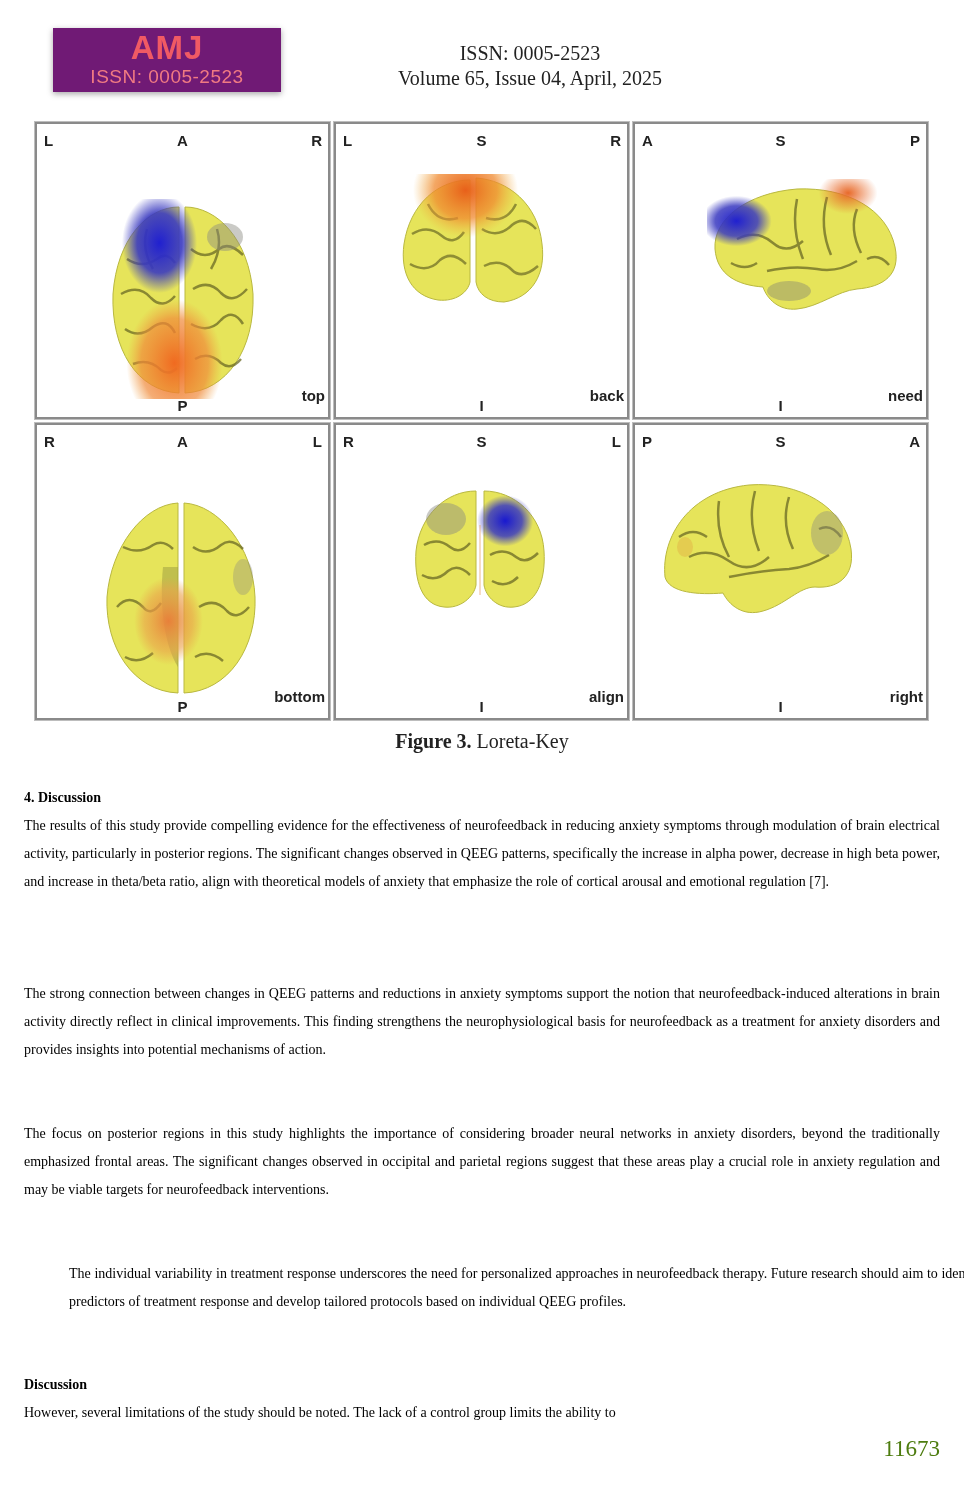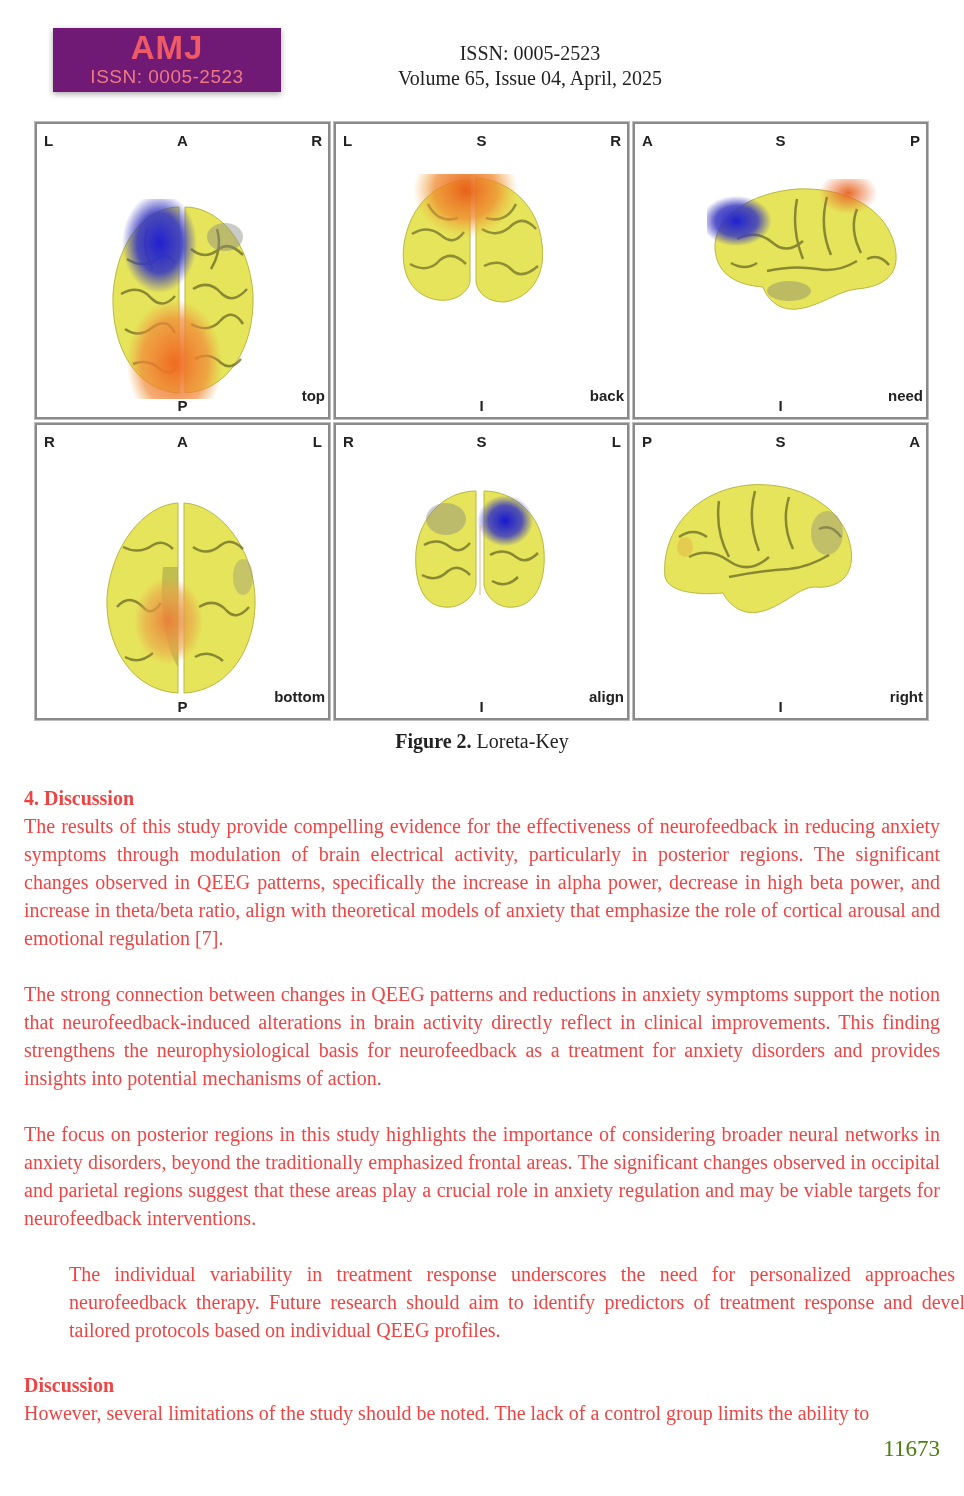--- a/index.html
+++ b/index.html
@@ -18,21 +18,21 @@
   .lbl.tc { left: 50%; top: 9px; transform: translateX(-50%); }
   .lbl.tr { right: 6px; top: 9px; }
   .lbl.bc { left: 50%; bottom: 3px; transform: translateX(-50%); }
   .lbl.br { right: 3px; bottom: 13px; }
   .brain { position: absolute; }
   .brain svg { width: 100%; height: 100%; display: block; }
 
   .caption { position: absolute; left: 0; width: 964px; top: 730px; text-align: center; font-size: 20px; color: #222; }
   .caption b { font-weight: bold; }
 
-  .body-text { position: absolute; left: 24px; width: 916px; font-size: 20px; line-height: 28px; color: #ef4444; }
+  .body-text { position: absolute; left: 24px; width: 916px; font-size: 14px; line-height: 28px; color: #000000; }
   .body-text p { margin: 0; text-align: justify; }
   .heading { font-weight: bold; }
   .page-num { position: absolute; right: 24px; top: 1436px; font-size: 23px; color: #4d7c0f; text-align: right; }
 </style>
 </head>
 <body>
 
 <div class="logo-box">
   <div class="logo-title">AMJ</div>
   <div class="logo-issn">ISSN: 0005-2523</div>
@@ -233,21 +233,21 @@
         <ellipse cx="168" cy="56" rx="16" ry="22" fill="#8a8a80" opacity="0.4"></ellipse>
         <ellipse cx="26" cy="70" rx="8" ry="10" fill="#e0a040" opacity="0.35"></ellipse>
       </svg>
     </div>
     <span class="lbl bc">I</span>
     <span class="lbl br">right</span>
   </div>
 </div>
 
 <div class="caption">
-  <b>Figure 2.</b><span> Loreta-Key</span>
+  <b>Figure 3.</b><span> Loreta-Key</span>
 </div>
 
 <div class="body-text" style="top:784px;">
   <div class="heading">4. Discussion</div>
   <p>The results of this study provide compelling evidence for the effectiveness of neurofeedback in reducing anxiety symptoms through modulation of brain electrical activity, particularly in posterior regions. The significant changes observed in QEEG patterns, specifically the increase in alpha power, decrease in high beta power, and increase in theta/beta ratio, align with theoretical models of anxiety that emphasize the role of cortical arousal and emotional regulation [7].</p>
 </div>
 <div class="body-text" style="top:980px;">
   <p>The strong connection between changes in QEEG patterns and reductions in anxiety symptoms support the notion that neurofeedback-induced alterations in brain activity directly reflect in clinical improvements. This finding strengthens the neurophysiological basis for neurofeedback as a treatment for anxiety disorders and provides insights into potential mechanisms of action.</p>
 </div>
 <div class="body-text" style="top:1120px;">

